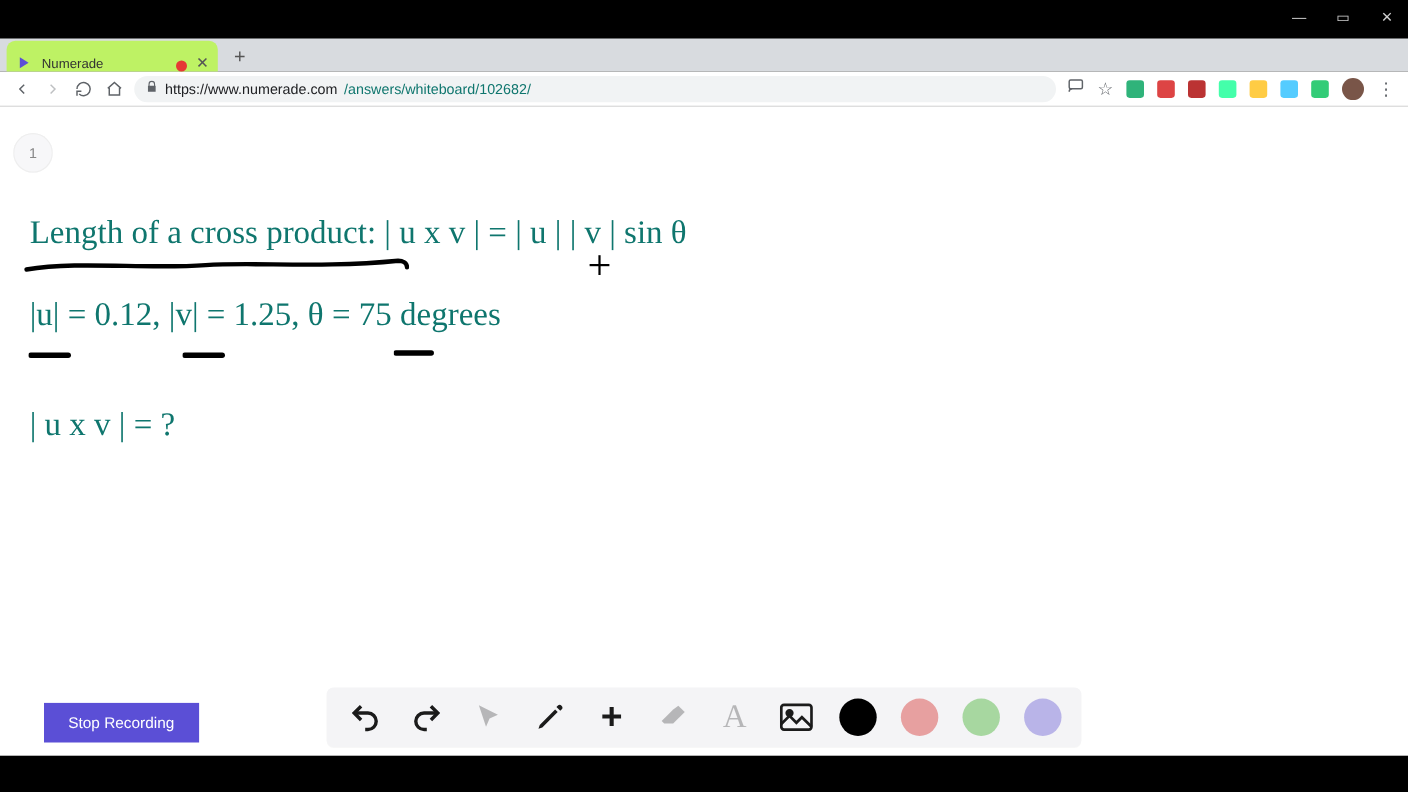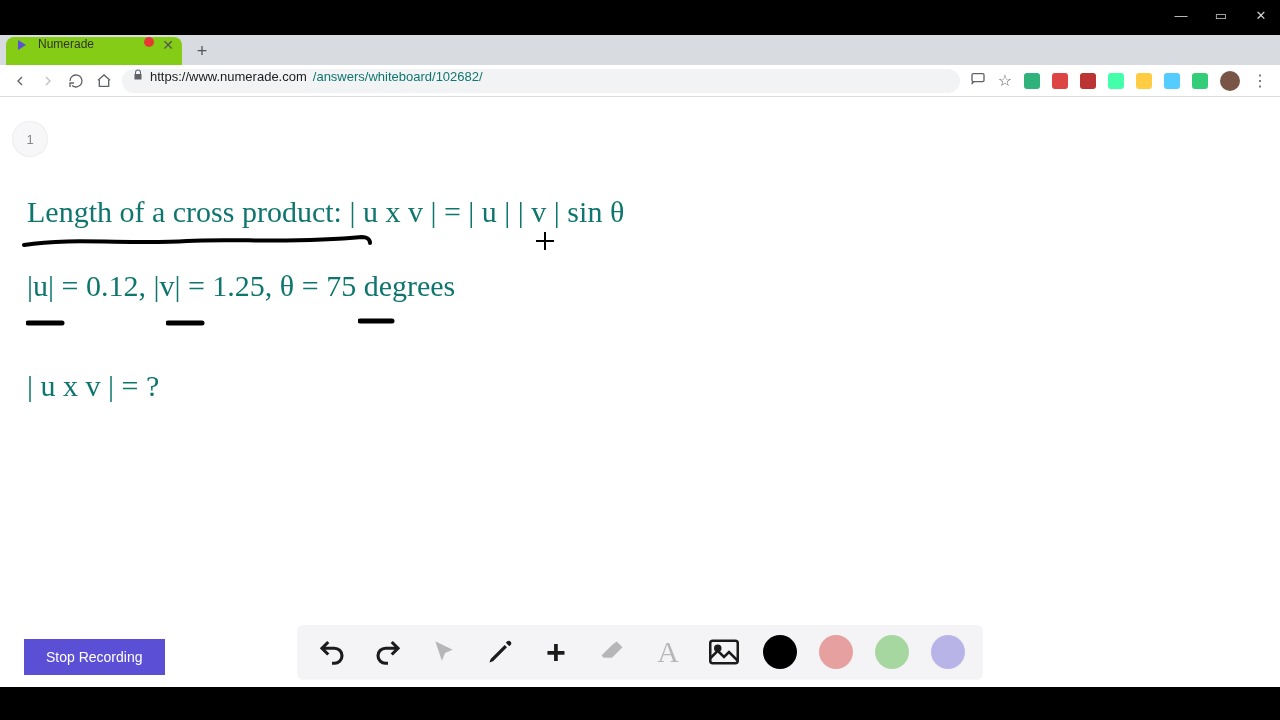--- a/index.html
+++ b/index.html
@@ -12,27 +12,27 @@
   
   .tabstrip {
     height: 30px;
     background: #d8dbdf;
     display: flex;
     align-items: flex-end;
     padding-left: 6px;
   }
   .tab {
     display: flex;
-    align-items: flex-start;
+    align-items: flex-end;
     height: 28px;
-    background: #84cc16;
+    background: #bef264;
     border-radius: 8px 8px 0 0;
     padding: 0 8px;
     gap: 8px;
-    width: 176px;
+    width: 192px;
   }
   .tab .favicon {
     width: 16px; height: 16px;
     display: flex; align-items: center; justify-content: center;
   }
   .tab .title { font-size: 12px; color: #333; flex: 1; white-space: nowrap; overflow: hidden; }
   .tab .rec-dot { width: 10px; height: 10px; border-radius: 50%; background: #e53935; }
   .tab .close { font-size: 14px; color: #555; cursor: pointer; }
   .newtab {
     width: 24px; height: 24px;
@@ -49,21 +49,21 @@
     display: flex;
     align-items: center;
     padding: 0 6px;
     gap: 10px;
   }
   .navicons { display: flex; align-items: center; gap: 12px; color: #5f6368; margin-left: 6px; }
   .navicons span, .navicons svg { display: inline-flex; }
   .urlbox {
     flex: 1;
     display: flex;
-    align-items: flex-start;
+    align-items: center;
     gap: 6px;
     background: #f1f3f4;
     height: 24px;
     border-radius: 12px;
     padding: 0 10px;
     font-size: 13px;
     color: #5f6368;
   }
   .urlbox .host { color: #202124; }
   .urlbox .path { color: #0f766e; }
@@ -115,21 +115,21 @@
   }
   .crosshair::before { left: 8px; top: 0; width: 2px; height: 18px; }
   .crosshair::after  { top: 8px; left: 0; height: 2px; width: 18px; }
 
   
   .stroke { position: absolute; pointer-events: none; }
 
   
   .stoprec {
     position: absolute;
-    bottom: 12px; left: 24px;
+    bottom: 12px; left: 40px;
     background: #5b4fd6;
     color: #fff;
     font-size: 14px;
     padding: 10px 22px;
     border: none;
     cursor: pointer;
   }
 
   
   .tools {

